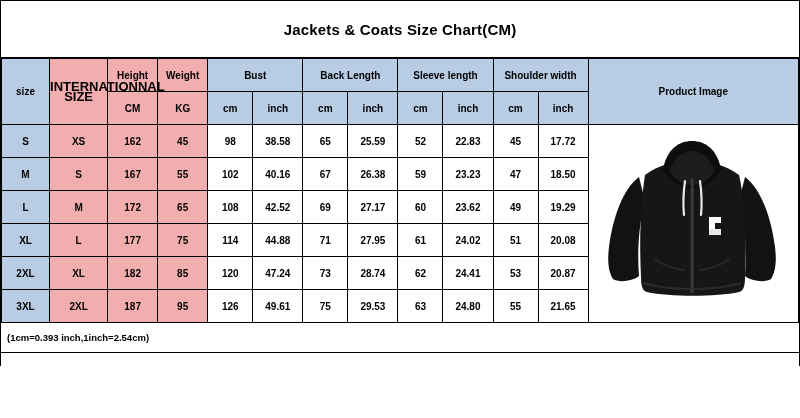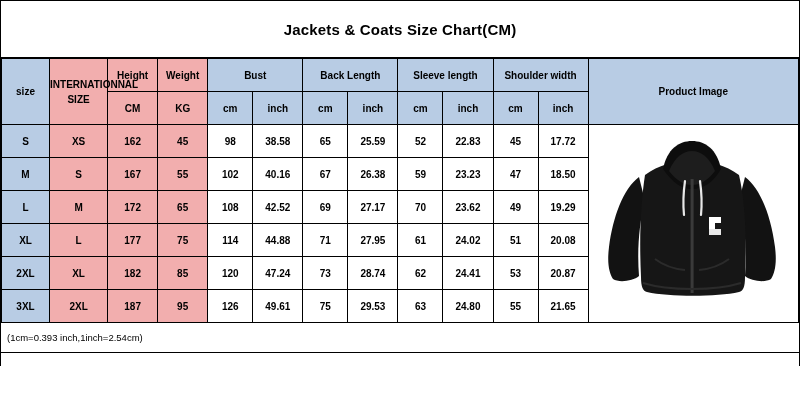--- a/index.html
+++ b/index.html
@@ -96,21 +96,21 @@
     color: #000000;
     background: #ffffff;
   }
   .note-row2 {
     height: 29px;
     border-bottom: 1px solid #000000;
     display: flex;
     align-items: center;
     padding-left: 6px;
     font-size: 9.5px;
-    font-weight: normal;
+    font-weight: bold;
     color: #000000;
     background: #ffffff;
   }
   .note-row3 {
     height: 26px;
     background: #ffffff;
   }
 </style>
 </head>
 <body>
@@ -134,21 +134,21 @@
       <col style="width:45px">
       <col style="width:50px">
       <col style="width:45px">
       <col style="width:50px">
       <col style="width:210px">
     </colgroup>
     <tbody>
 
       <tr>
         <td class="size-head" rowspan="2">size</td>
-        <td class="hdr-pink" rowspan="2" style="font-size:10px;line-height:15px;">INTERNATIONNAL SIZE</td>
+        <td class="hdr-pink" rowspan="2" style="font-size:13px;line-height:10px;">INTERNATIONNAL SIZE</td>
         <td class="hdr-pink hdr-group">Height</td>
         <td class="hdr-pink hdr-group">Weight</td>
         <td class="hdr-blue hdr-group" colspan="2">Bust</td>
         <td class="hdr-blue hdr-group" colspan="2">Back Length</td>
         <td class="hdr-blue hdr-group" colspan="2">Sleeve length</td>
         <td class="hdr-blue hdr-group" colspan="2">Shoulder width</td>
         <td class="product-head" rowspan="2">Product Image</td>
       </tr>
 
       <tr class="unit-row">
@@ -226,21 +226,21 @@
 
       <tr>
         <td class="hdr-blue">L</td>
         <td class="cell-pink">M</td>
         <td class="cell-pink red-text">172</td>
         <td class="cell-pink">65</td>
         <td class="cell-white">108</td>
         <td class="cell-white red-text">42.52</td>
         <td class="cell-white">69</td>
         <td class="cell-white red-text">27.17</td>
-        <td class="cell-white">70</td>
+        <td class="cell-white">60</td>
         <td class="cell-white red-text">23.62</td>
         <td class="cell-white">49</td>
         <td class="cell-white red-text">19.29</td>
       </tr>
 
       <tr>
         <td class="hdr-blue">XL</td>
         <td class="cell-pink">L</td>
         <td class="cell-pink red-text">177</td>
         <td class="cell-pink">75</td>

